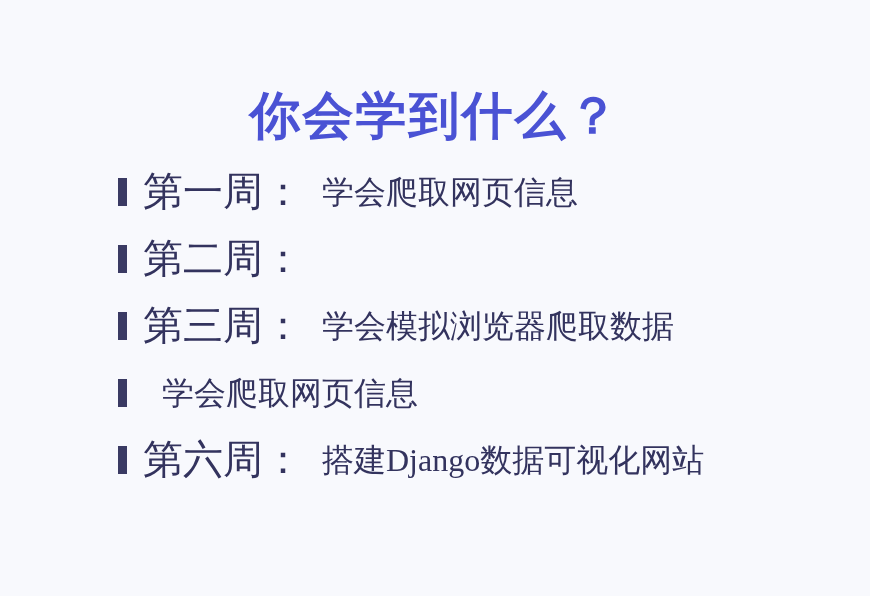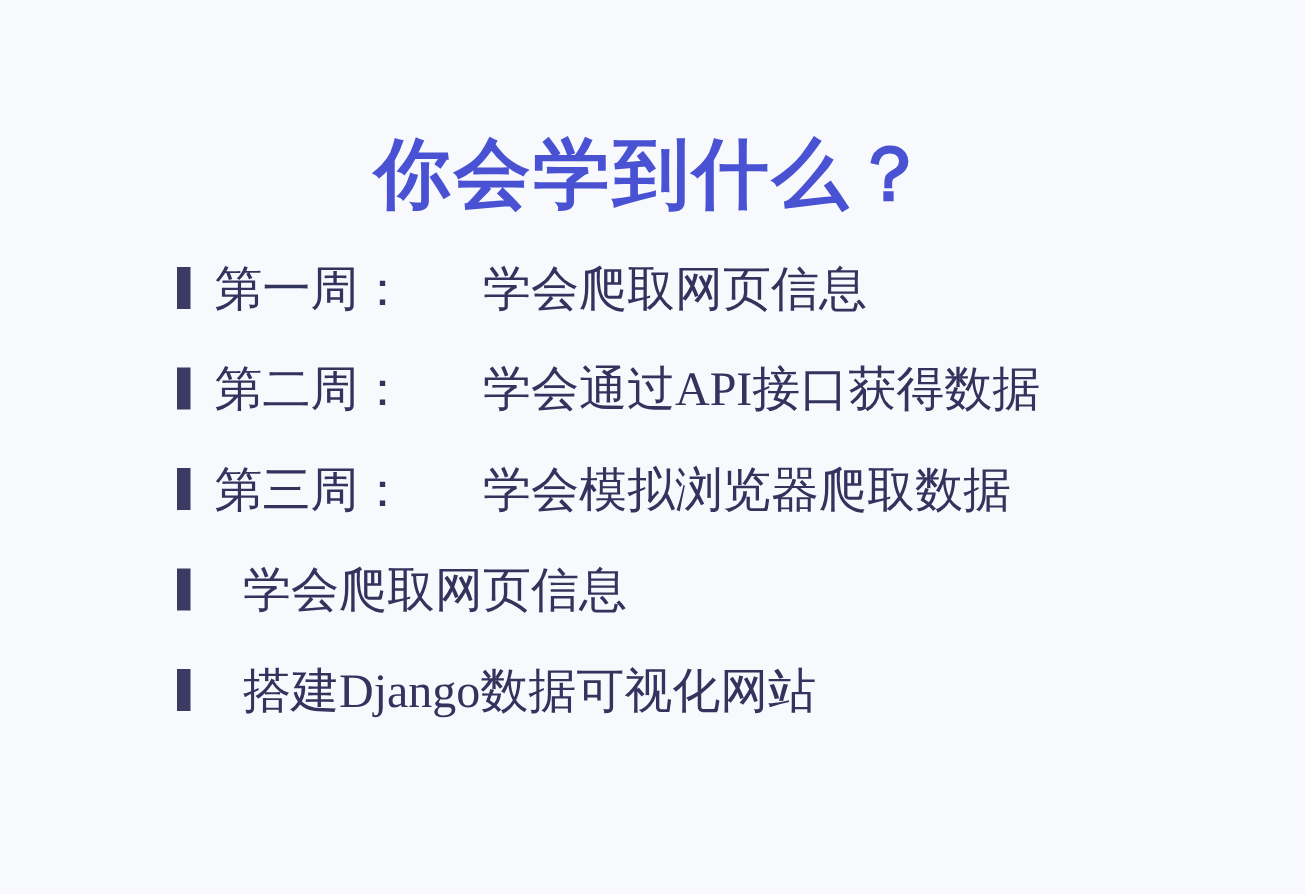--- a/index.html
+++ b/index.html
@@ -57,21 +57,21 @@
   .week-marker {
     flex: 0 0 auto;
     width: 9px;
     height: 28px;
     background: #3a3a63;
     margin-right: 16px;
   }
   .week-label {
     flex: 0 0 auto;
     width: 160px;
-    font-size: 32px;
+    font-size: 40px;
     line-height: 1;
     color: #33335e;
     white-space: nowrap;
     font-family: "Liberation Serif", "DejaVu Serif", serif;
   }
   .week-topic {
     flex: 1 1 auto;
     font-size: 32px;
     line-height: 1;
     color: #33335e;
@@ -93,34 +93,34 @@
 
     <div class="week-row">
       <span class="week-marker"></span>
       <span class="week-label">第一周：</span>
       <span class="week-topic">学会爬取网页信息</span>
     </div>
 
     <div class="week-row">
       <span class="week-marker"></span>
       <span class="week-label">第二周：</span>
-      <span class="week-topic">学会通过API接口获得数据</span>
     </div>
 
     <div class="week-row">
       <span class="week-marker"></span>
       <span class="week-label">第三周：</span>
       <span class="week-topic">学会模拟浏览器爬取数据</span>
     </div>
 
     <div class="week-row">
       <span class="week-marker"></span>
       <span class="week-topic">学会爬取网页信息</span>
     </div>
 
 
     <div class="week-row">
       <span class="week-marker"></span>
+      <span class="week-label">第六周：</span>
       <span class="week-topic">搭建Django数据可视化网站</span>
     </div>
 
   </div>
 </div>
 
 </body></html>

